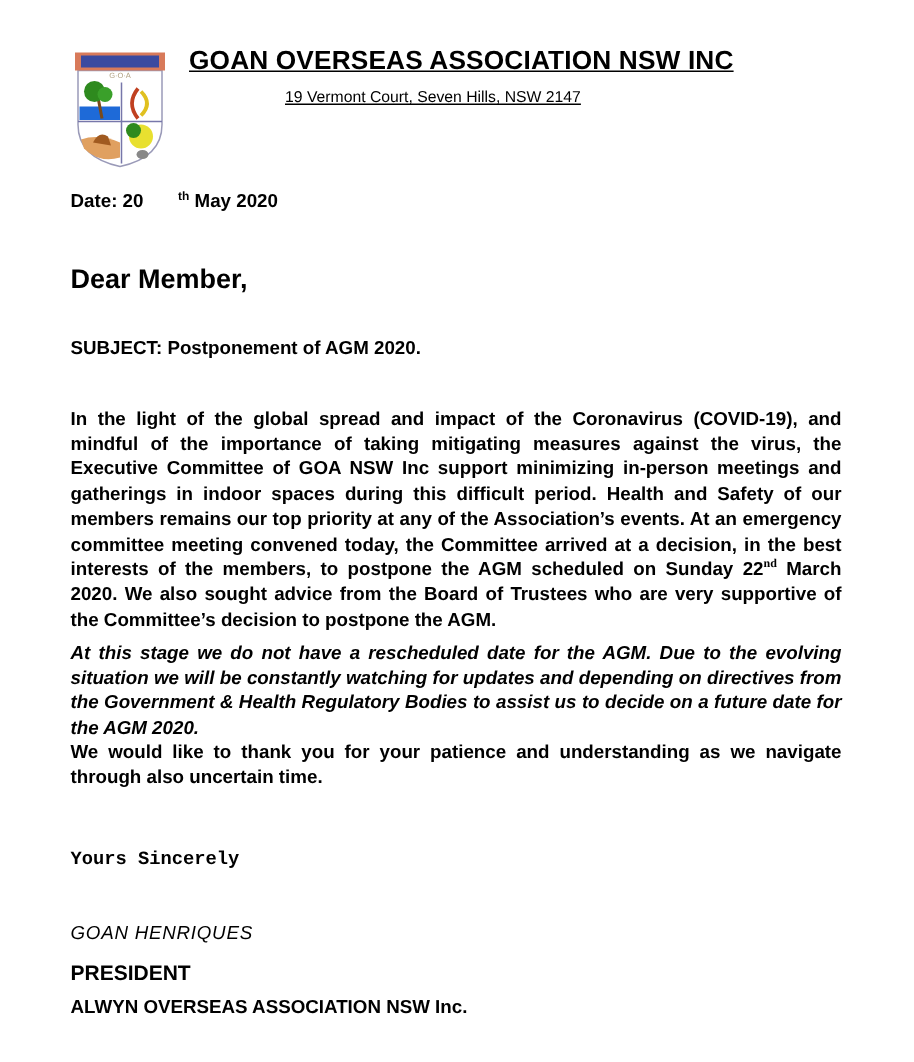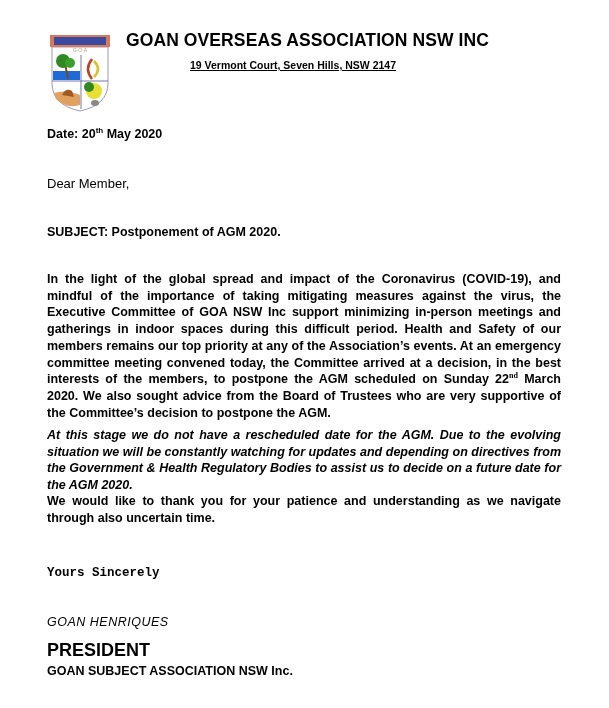--- a/index.html
+++ b/index.html
@@ -1,36 +1,36 @@
 <!DOCTYPE html>
 <html><head>
 <meta charset="utf-8">
 <style>
   html, body { margin: 0; padding: 0; background: #ffffff; }
   body { width: 609px; height: 708px; position: relative; overflow: hidden;
          font-family: "Liberation Sans", sans-serif; color: #000; }
   .logo { position: absolute; left: 48px; top: 33px; width: 64px; height: 80px; }
   .org-title { position: absolute; left: 126px; top: 30px; width: 360px;
-               font-size: 17.5px; font-weight: bold; 
+               font-size: 17.5px; font-weight: bold; text-decoration: underline;
                letter-spacing: 0.1px; white-space: nowrap; }
   .org-address { position: absolute; left: 190px; top: 59px; font-size: 10.5px;
-                 font-weight: bold; text-decoration: underline; white-space: nowrap; }
+                 font-weight: normal; text-decoration: underline; white-space: nowrap; }
   .date { position: absolute; left: 47px; top: 127px; font-size: 12.5px; font-weight: bold; white-space: nowrap; }
-  .date sup { font-size: 8px; vertical-align: 5px; line-height: 0; }
-  .salutation { position: absolute; left: 47px; top: 176px; font-size: 13px; font-weight: normal; }
+  .date sup { font-size: 8px; vertical-align: 5px; line-height: 0; margin-left: 23px; }
+  .salutation { position: absolute; left: 47px; top: 176px; font-size: 18px; font-weight: bold; }
   .subject { position: absolute; left: 47px; top: 225px; font-size: 12.5px; font-weight: bold; white-space: nowrap; }
   .para { position: absolute; left: 47px; width: 514px; font-size: 12.5px; font-weight: bold;
           line-height: 16.7px; text-align: justify; }
   .para sup { font-size: 8px; vertical-align: 5px; line-height: 0; font-family: Liberation Serif, serif; }
   .p1 { top: 271px; }
   .p2 { top: 427px; font-style: italic; }
   .p3 { top: 493px; }
   .closing { position: absolute; left: 47px; top: 566px; font-size: 12.5px; font-weight: bold; font-family: Liberation Mono, monospace; }
   .signer { position: absolute; left: 47px; top: 615px; font-size: 12.5px; font-style: italic; letter-spacing: 0.5px; }
-  .role { position: absolute; left: 47px; top: 640px; font-size: 18px; font-weight: bold; }
+  .role { position: absolute; left: 47px; top: 640px; font-size: 14px; font-weight: bold; }
   .org-sign { position: absolute; left: 47px; top: 664px; font-size: 12.5px; font-weight: bold; white-space: nowrap; }
 </style>
 </head>
 <body>
 
 <div>
 
   <svg class="logo" viewBox="0 0 64 80">
 
     <path d="M4 14 L60 14 L60 50 Q60 72 32 78 Q4 72 4 50 Z" fill="#ffffff" stroke="#9a9ab8" stroke-width="1"></path>
@@ -69,14 +69,14 @@
 
   <div class="para p1"><span>In the light of the global spread and impact of the Coronavirus (COVID-19), and mindful of the importance of taking mitigating measures against the virus, the Executive Committee of GOA NSW Inc support minimizing in-person meetings and gatherings in indoor spaces during this difficult period. Health and Safety of our members remains our top priority at any of the Association’s events. At an emergency committee meeting convened today, the Committee arrived at a decision, in the best interests of the members, to postpone the AGM scheduled on Sunday 22</span><sup>nd</sup><span> March 2020. We also sought advice from the Board of Trustees who are very supportive of the Committee’s decision to postpone the AGM.</span></div>
 
   <div class="para p2">At this stage we do not have a rescheduled date for the AGM. Due to the evolving situation we will be constantly watching for updates and depending on directives from the Government &amp; Health Regulatory Bodies to assist us to decide on a future date for the AGM 2020.</div>
 
   <div class="para p3">We would like to thank you for your patience and understanding as we navigate through also uncertain time.</div>
 
   <div class="closing">Yours Sincerely</div>
   <div class="signer">GOAN HENRIQUES</div>
   <div class="role">PRESIDENT</div>
-  <div class="org-sign">GOAN SUBJECT ASSOCIATION NSW Inc.</div>
+  <div class="org-sign">ALWYN OVERSEAS ASSOCIATION NSW Inc.</div>
 </div>
 
 </body></html>

